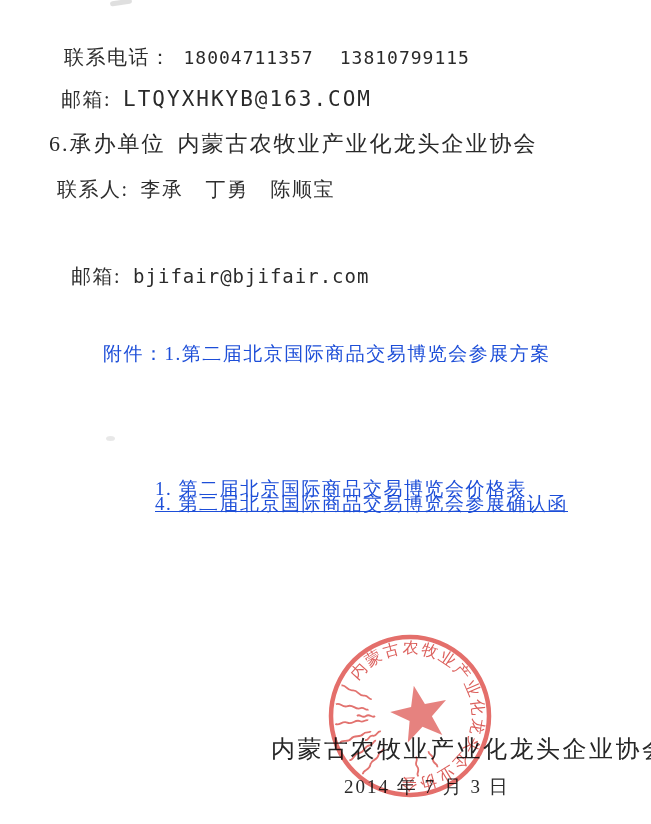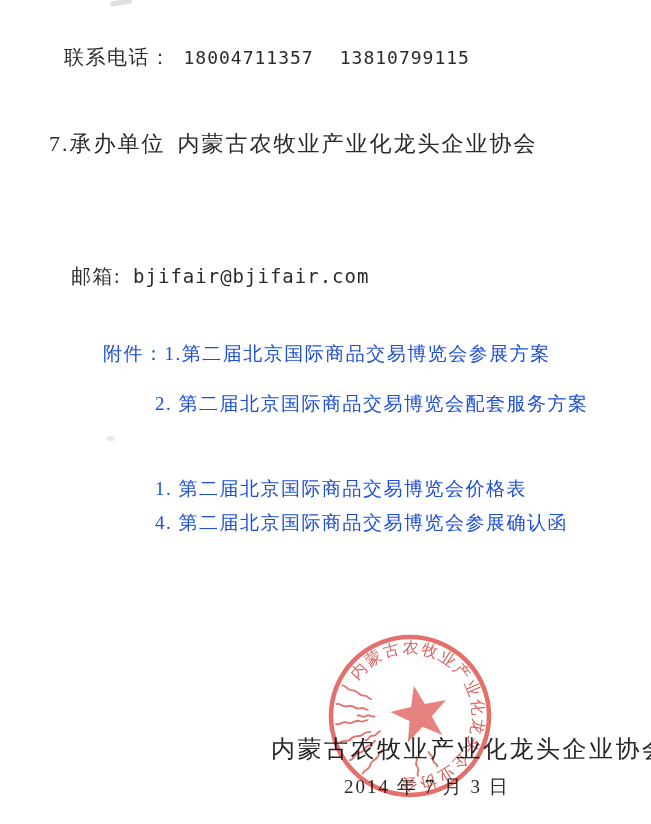--- a/index.html
+++ b/index.html
@@ -63,41 +63,44 @@
 
 <div class="page">
 
   <div class="smudge-top"></div>
   <div class="smudge-dot"></div>
 
   <div class="line" style="left:64px; top:44px;">
     <span>联系电话：</span><span class="latin gap-sm">18004711357</span><span class="latin gap-lg">13810799115</span>
   </div>
 
+  <div class="line" style="left:61px; top:86px;">
+    <span>邮箱:</span><span class="latin email-big gap-sm">LTQYXHKYB@163.COM</span>
+  </div>
 
   <div class="line heading" style="left:49px; top:129px;">
-    <span>7.承办单位</span><span class="gap-sm">内蒙古农牧业产业化龙头企业协会</span>
+    <span>6.承办单位</span><span class="gap-sm">内蒙古农牧业产业化龙头企业协会</span>
   </div>
 
+  <div class="line" style="left:57px; top:176px;">
+    <span>联系人:</span><span class="gap-sm">李承</span><span class="gap-md">丁勇</span><span class="gap-md">陈顺宝</span>
+  </div>
 
 
   <div class="line" style="left:71px; top:263px;">
     <span>邮箱:</span><span class="latin email-small gap-sm">bjifair@bjifair.com</span>
   </div>
 
   <div class="line attach" style="left:103px; top:341px;">
     <span>附件：</span><span>1.第二届北京国际商品交易博览会参展方案</span>
   </div>
-  <div class="line attach" style="left:155px; top:391px;">
-    <span>2. 第二届北京国际商品交易博览会配套服务方案</span>
-  </div>
   <div class="line attach" style="left:155px; top:476px;">
     <span>1. 第二届北京国际商品交易博览会价格表</span>
   </div>
-  <div class="line attach" style="left:155px; top:510px;">
+  <div class="line attach" style="left:155px; top:491px;text-decoration:underline;">
     <span>4. 第二届北京国际商品交易博览会参展确认函</span>
   </div>
 
   <div class="line org-name" style="left:271px; top:733px;">内蒙古农牧业产业化龙头企业协会</div>
   <div class="line date-line" style="left:344px; top:774px;">2014 年 7 月 3 日</div>
 
   <div class="seal-wrap">
     <svg width="180" height="180" viewBox="0 0 180 180">
       <defs>
         <path id="sealArc" d="M 36.6 56.6 A 63 63 0 1 1 73.7 150.9" fill="none"></path>

